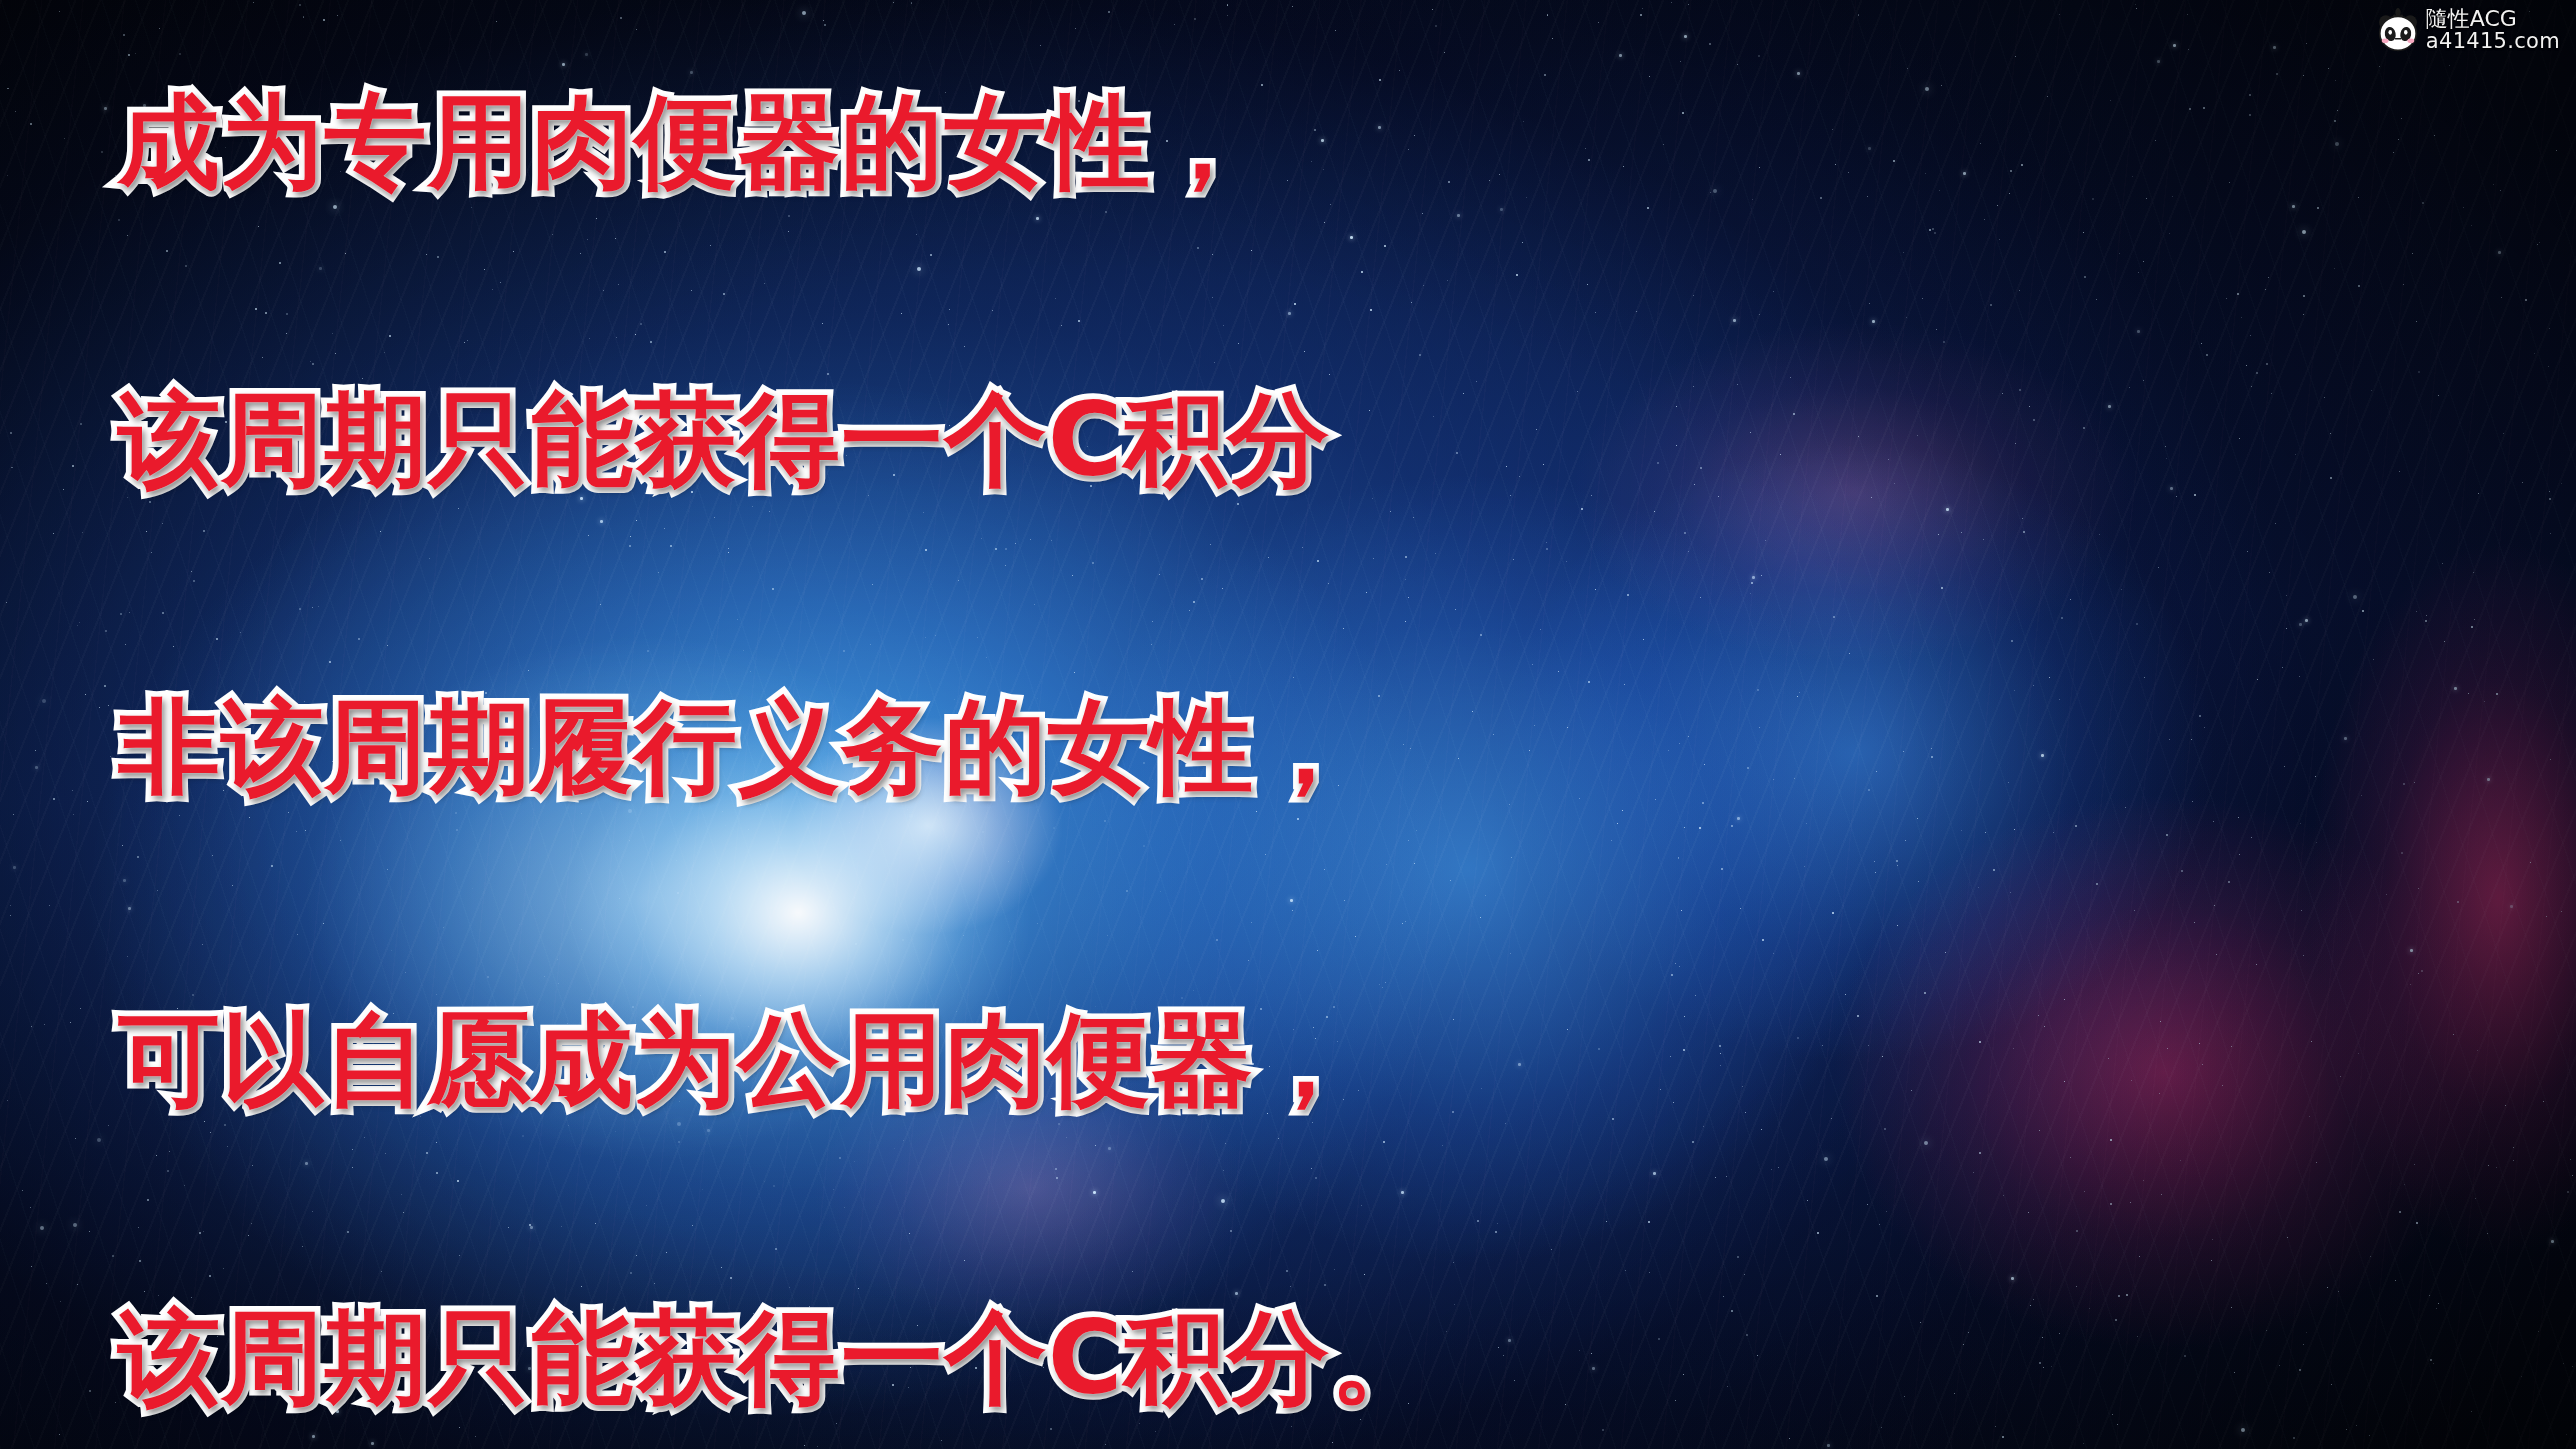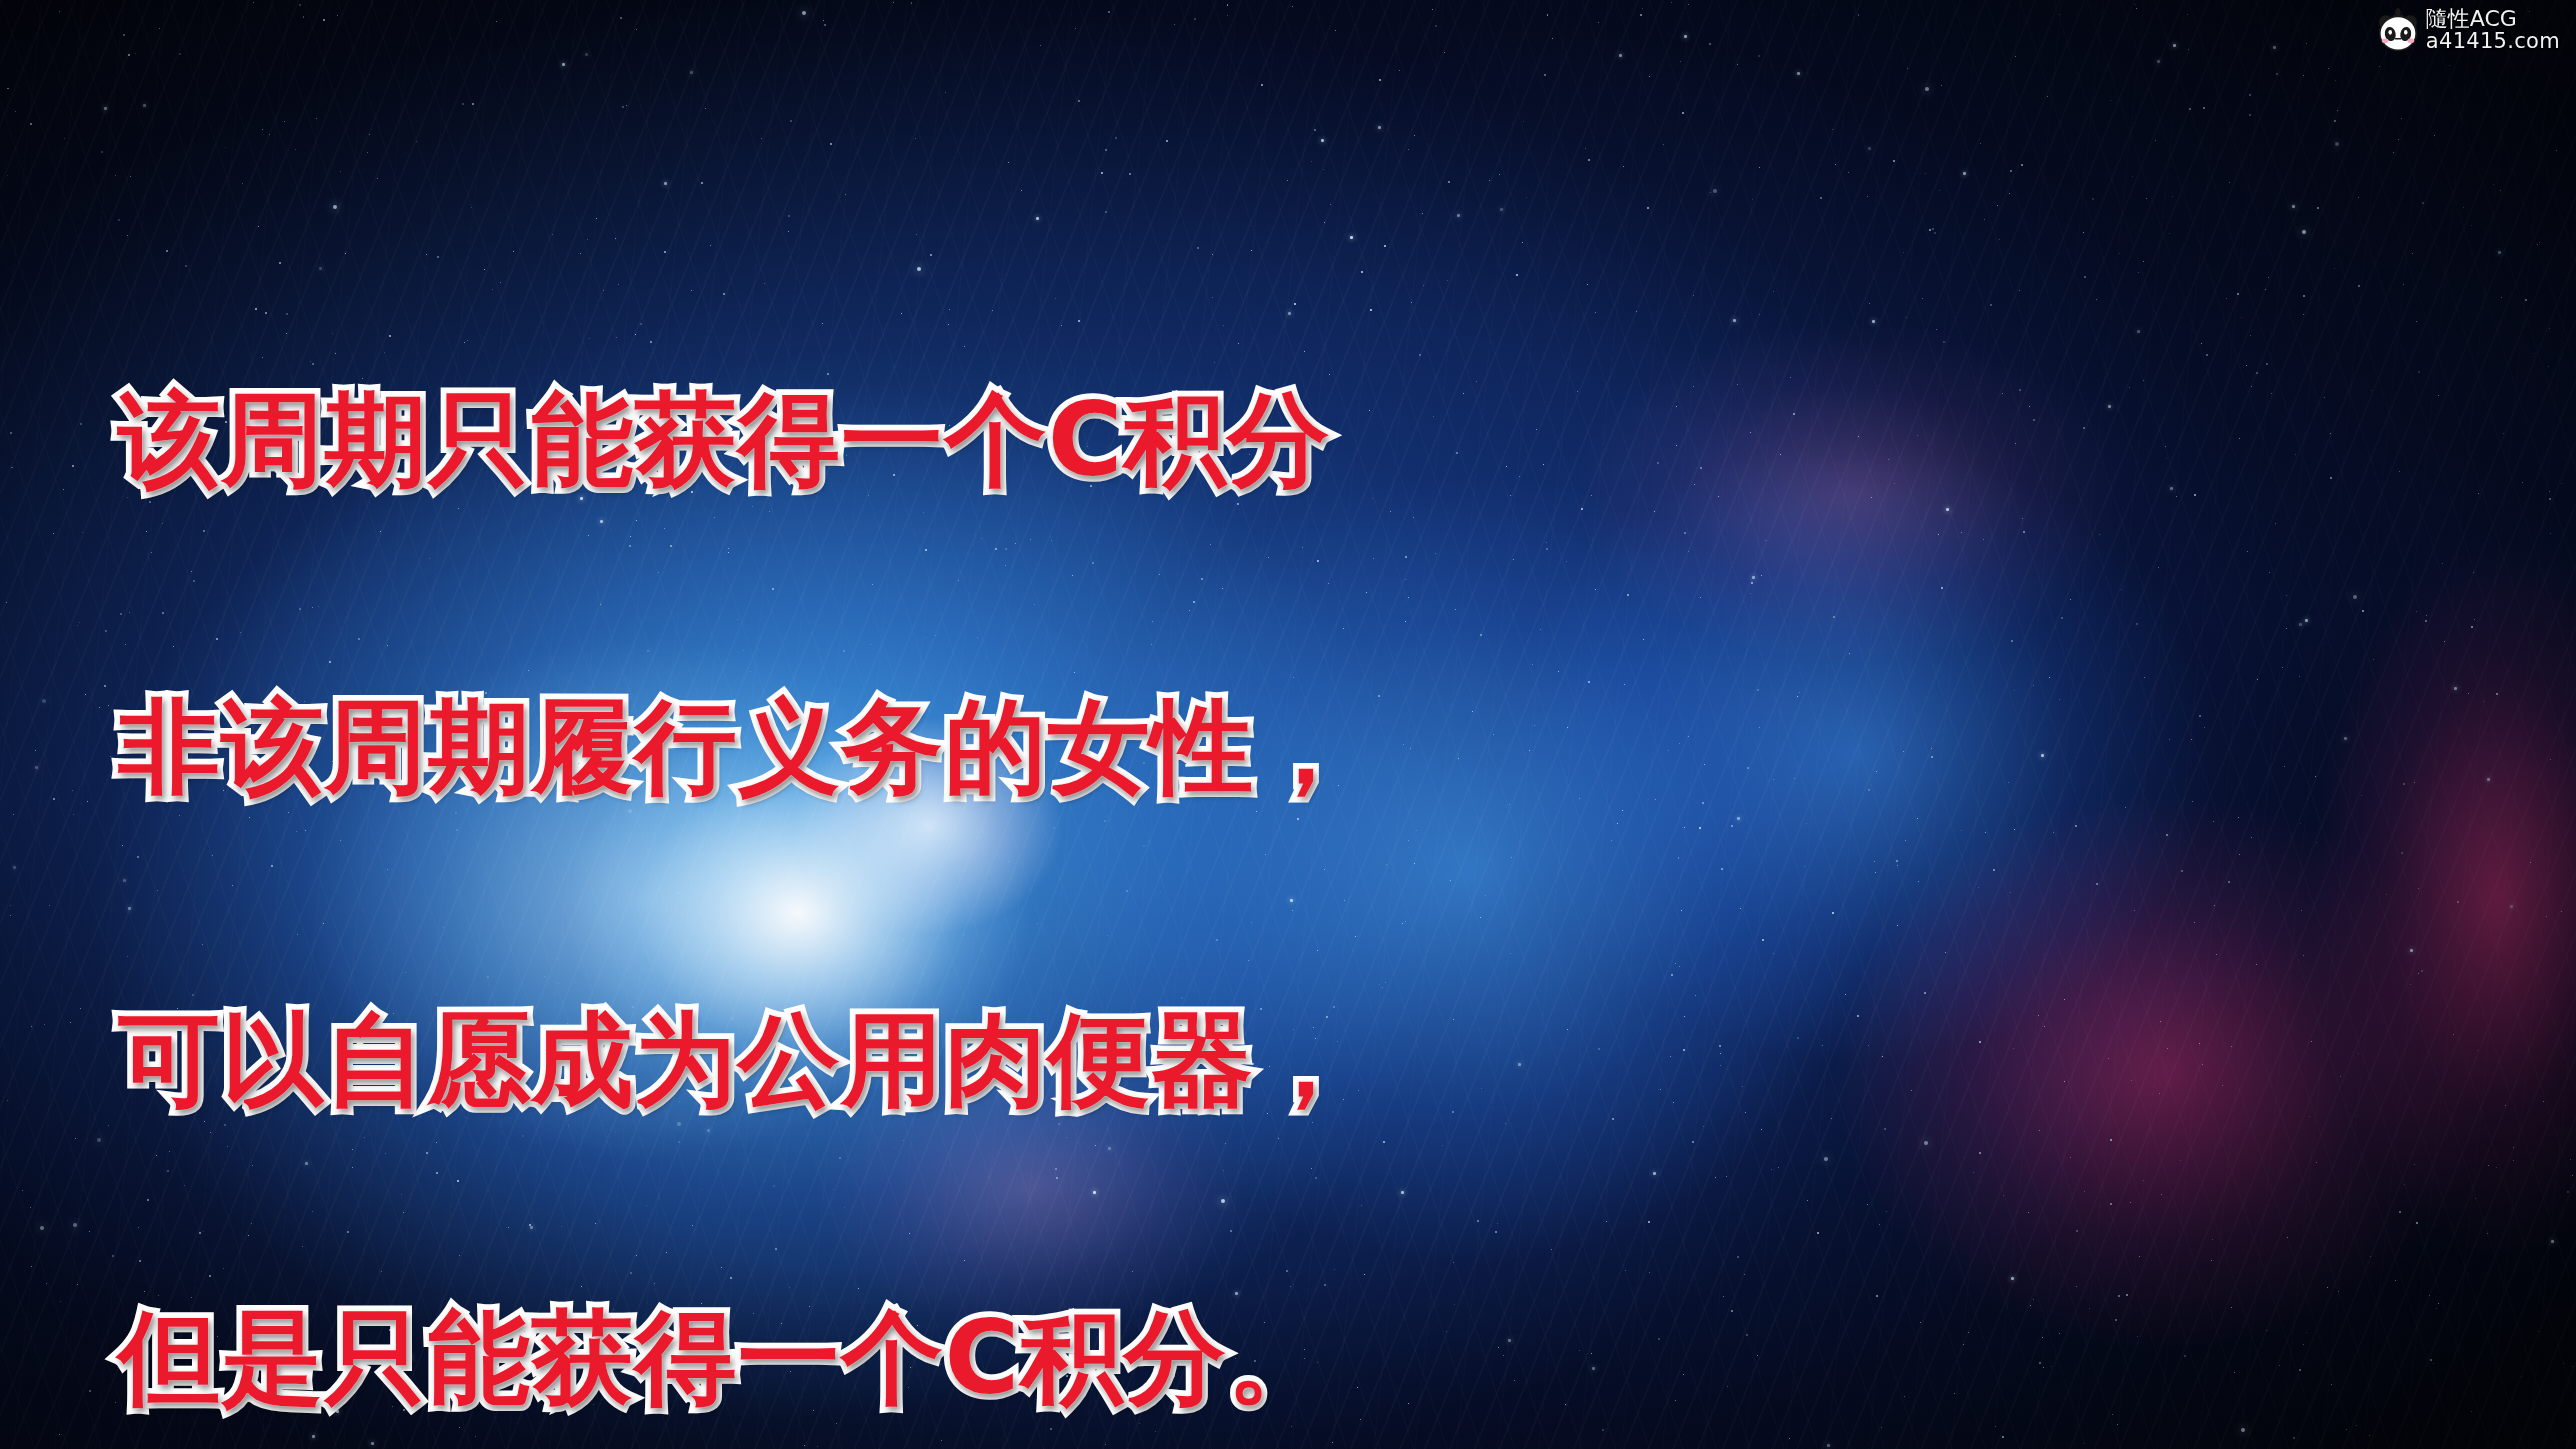--- a/index.html
+++ b/index.html
@@ -1450,24 +1450,25 @@
       <div class="star" style="left: 1540px; top: 629px; width: 1.3px; height: 1.3px; opacity: 0.48; background: rgb(207, 233, 255);"></div>
       <div class="star" style="left: 2084px; top: 276px; width: 2px; height: 2px; opacity: 0.55; background: rgb(207, 233, 255);"></div>
       <div class="star" style="left: 392px; top: 414px; width: 2px; height: 2px; opacity: 0.39; background: rgb(207, 233, 255);"></div>
       <div class="star" style="left: 703px; top: 1094px; width: 1.3px; height: 1.3px; opacity: 0.17; background: rgb(207, 233, 255);"></div>
       <div class="star" style="left: 615px; top: 238px; width: 1.3px; height: 1.3px; opacity: 0.86; background: rgb(207, 233, 255);"></div>
       <div class="star" style="left: 1076px; top: 1029px; width: 1.3px; height: 1.3px; opacity: 0.24; background: rgb(207, 233, 255);"></div>
     </div>
   <div class="bg-layer" id="bg-vignette"></div>
 
   <div id="subtitle-block">
+    <div class="sub-line l1">成为专用肉便器的女性，</div>
     <div class="sub-line l3">非该周期履行义务的女性，</div>
     <div class="sub-line l2">该周期只能获得一个C积分</div>
     <div class="sub-line l4">可以自愿成为公用肉便器，</div>
-    <div class="sub-line l5">但是只能获得一个C积分。</div>
+    <div class="sub-line l5">该周期只能获得一个C积分。</div>
   </div>
 
   <div id="watermark">
     <svg id="panda-icon" width="42" height="50" viewBox="0 0 62 74">
 
       <path d="M31 4 C27 6 26 11 28 15 C24 12 22 16 25 19 L37 19 C40 16 38 12 34 15 C36 11 35 6 31 4 Z" fill="#1a1a1a"></path>
 
       <ellipse cx="13" cy="26" rx="10" ry="11" fill="#1a1a1a"></ellipse>
       <ellipse cx="49" cy="26" rx="10" ry="11" fill="#1a1a1a"></ellipse>
 

